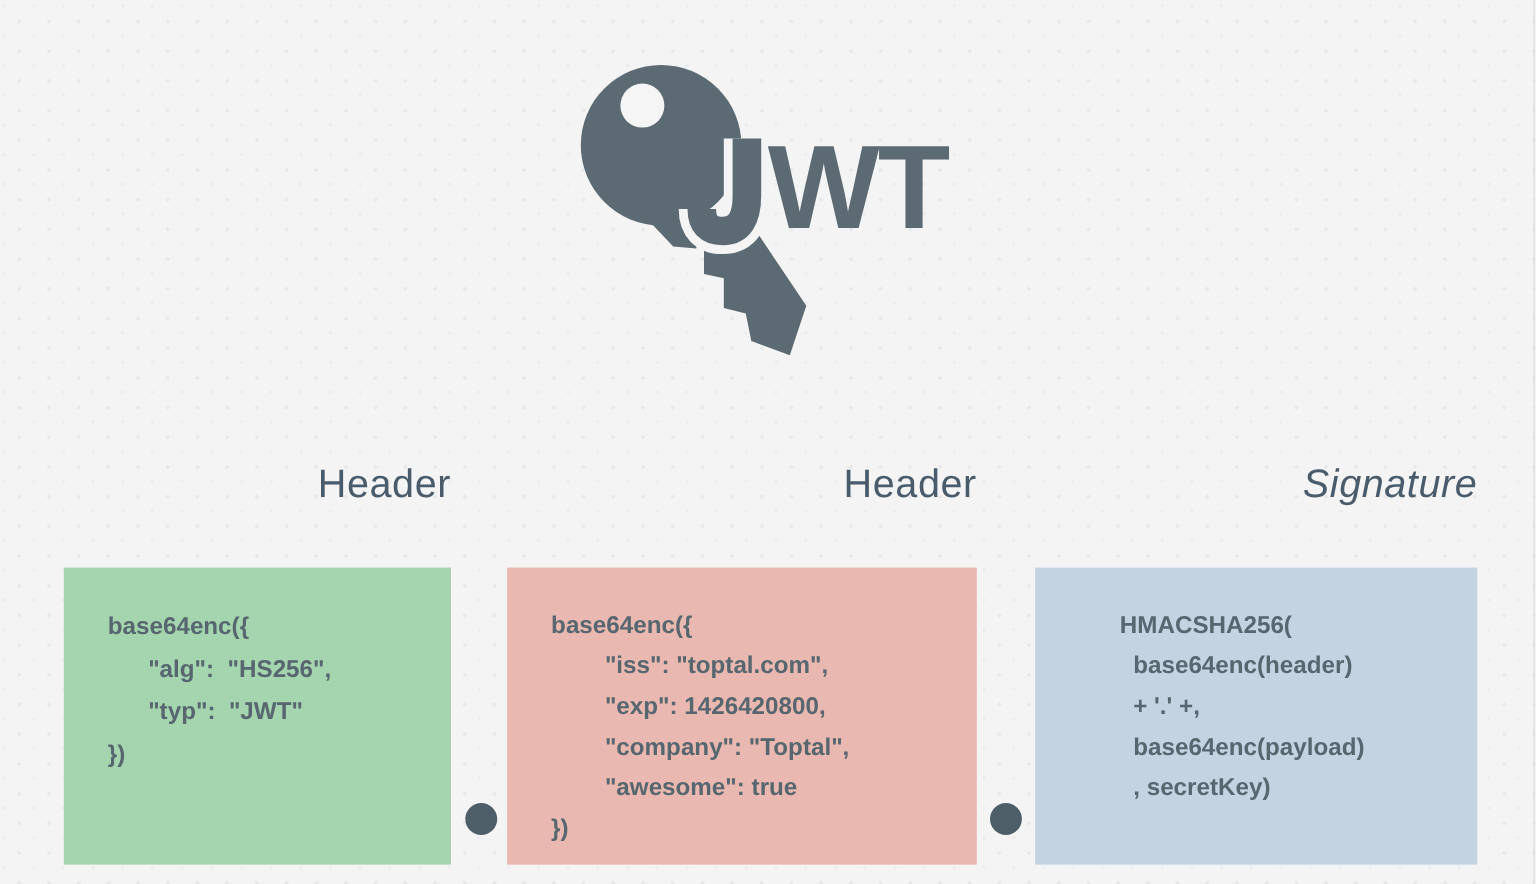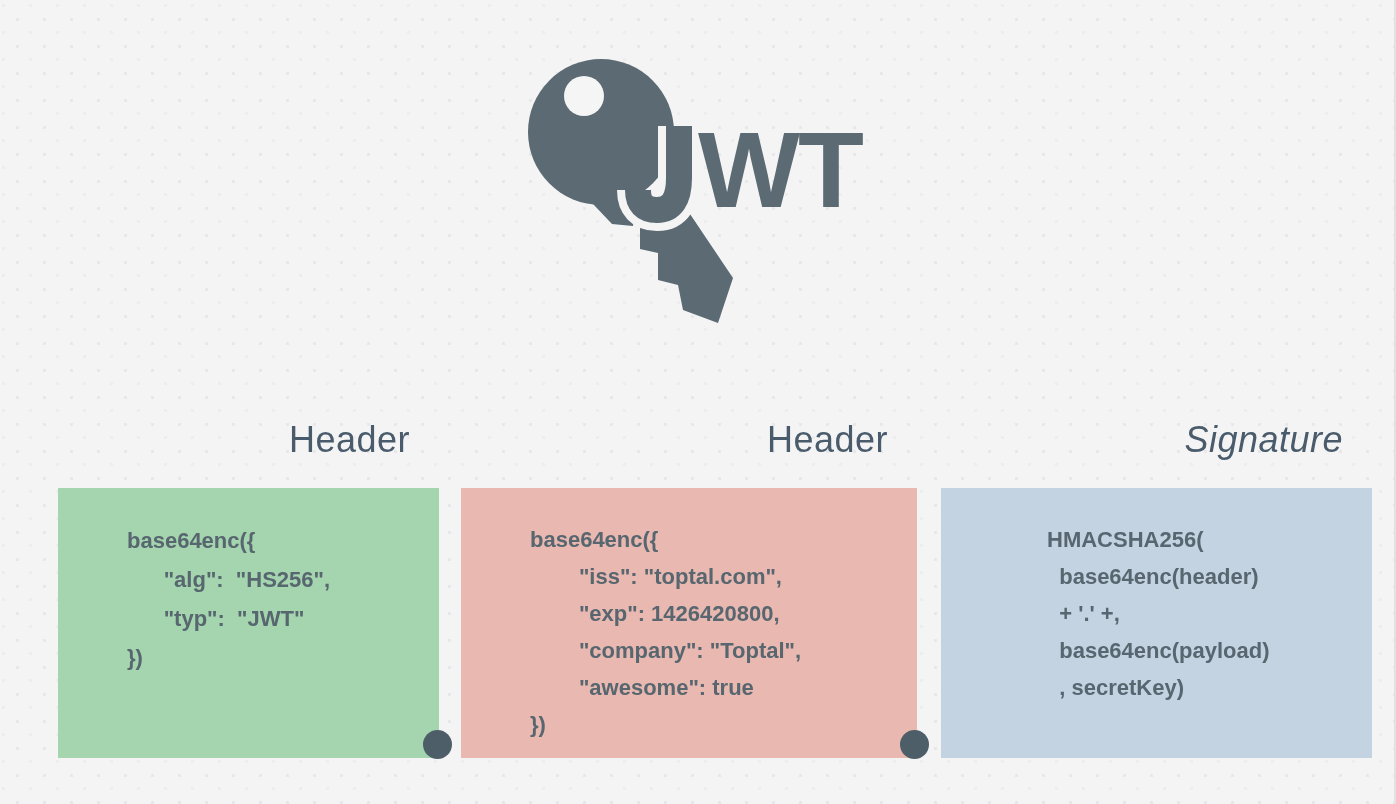--- a/index.html
+++ b/index.html
@@ -16,21 +16,21 @@
   .edge-right{position:absolute;right:0;top:0;width:2px;height:100%;background:#e2e2e3;}
   .logo-svg{position:absolute;left:520px;top:48px;width:360px;height:290px;}
   .logo-text{font-family:"Liberation Sans","DejaVu Sans",sans-serif;font-weight:bold;font-size:108px;letter-spacing:-2px;}
   .section-label{
     position:absolute;top:419px;height:44px;text-align:right;
     font-size:36px;font-weight:400;color:#4a5c6b;letter-spacing:0.5px;
   }
   .label-header{left:58px;width:352px;}
   .label-payload{left:461px;width:427px;}
   .label-signature{left:941px;width:402px;font-style:italic;}
-  .box{position:absolute;top:488px;height:270px;padding-left:29px;}
+  .box{position:absolute;top:516px;height:270px;}
   .box-header{left:58px;width:352px;background:#a4d5af;}
   .box-payload{left:461px;width:427px;background:#e9b8b0;}
   .box-signature{left:941px;width:402px;background:#c4d3e2;}
   .code{
     margin:0;padding:33px 6px 0 40px;
     font-family:"Liberation Sans",sans-serif;font-weight:bold;
     font-size:22px;line-height:37px;color:#57666f;white-space:pre;
   }
   .box-header .code{line-height:39px;}
   .box-signature .code{padding-left:34px;margin-left:43px;}

